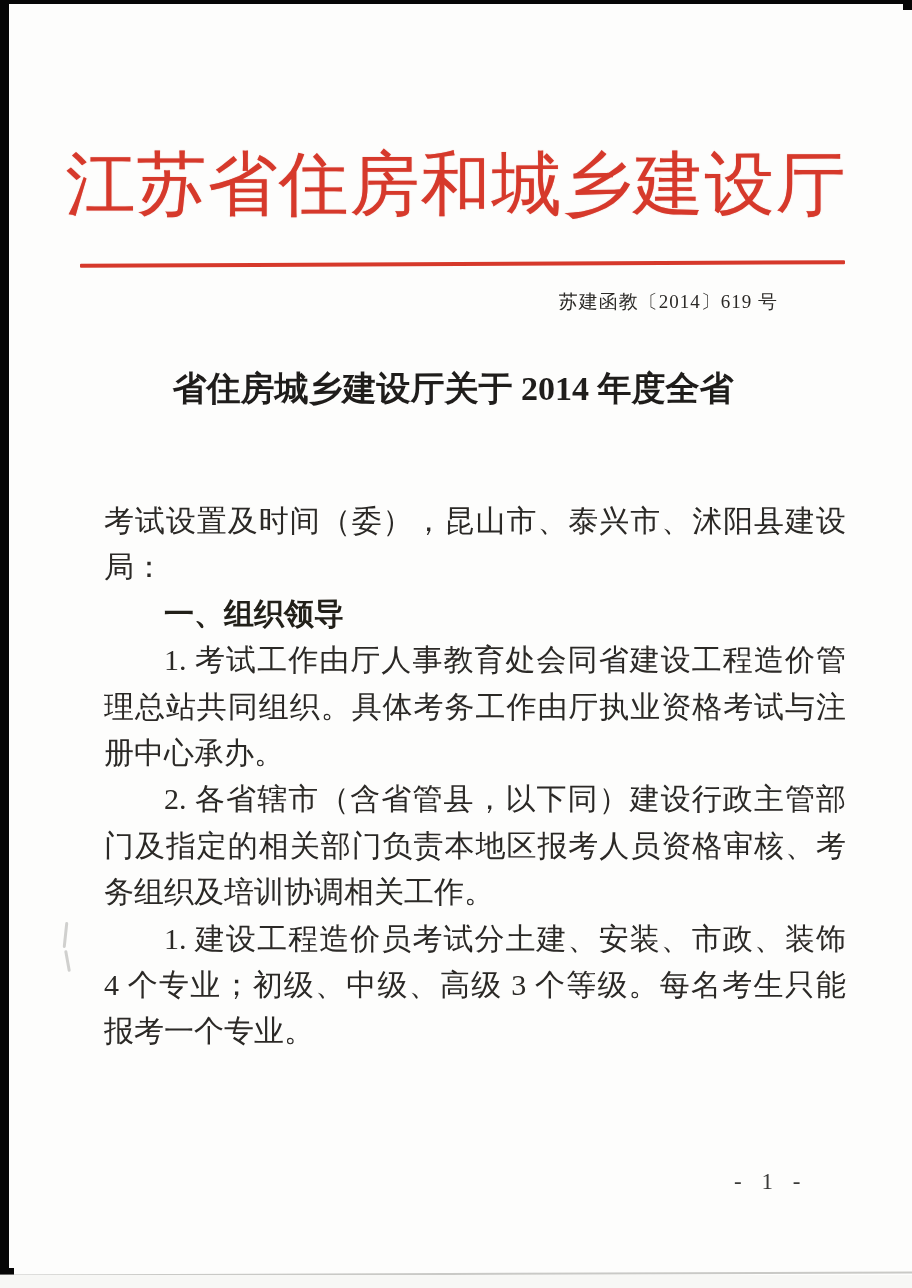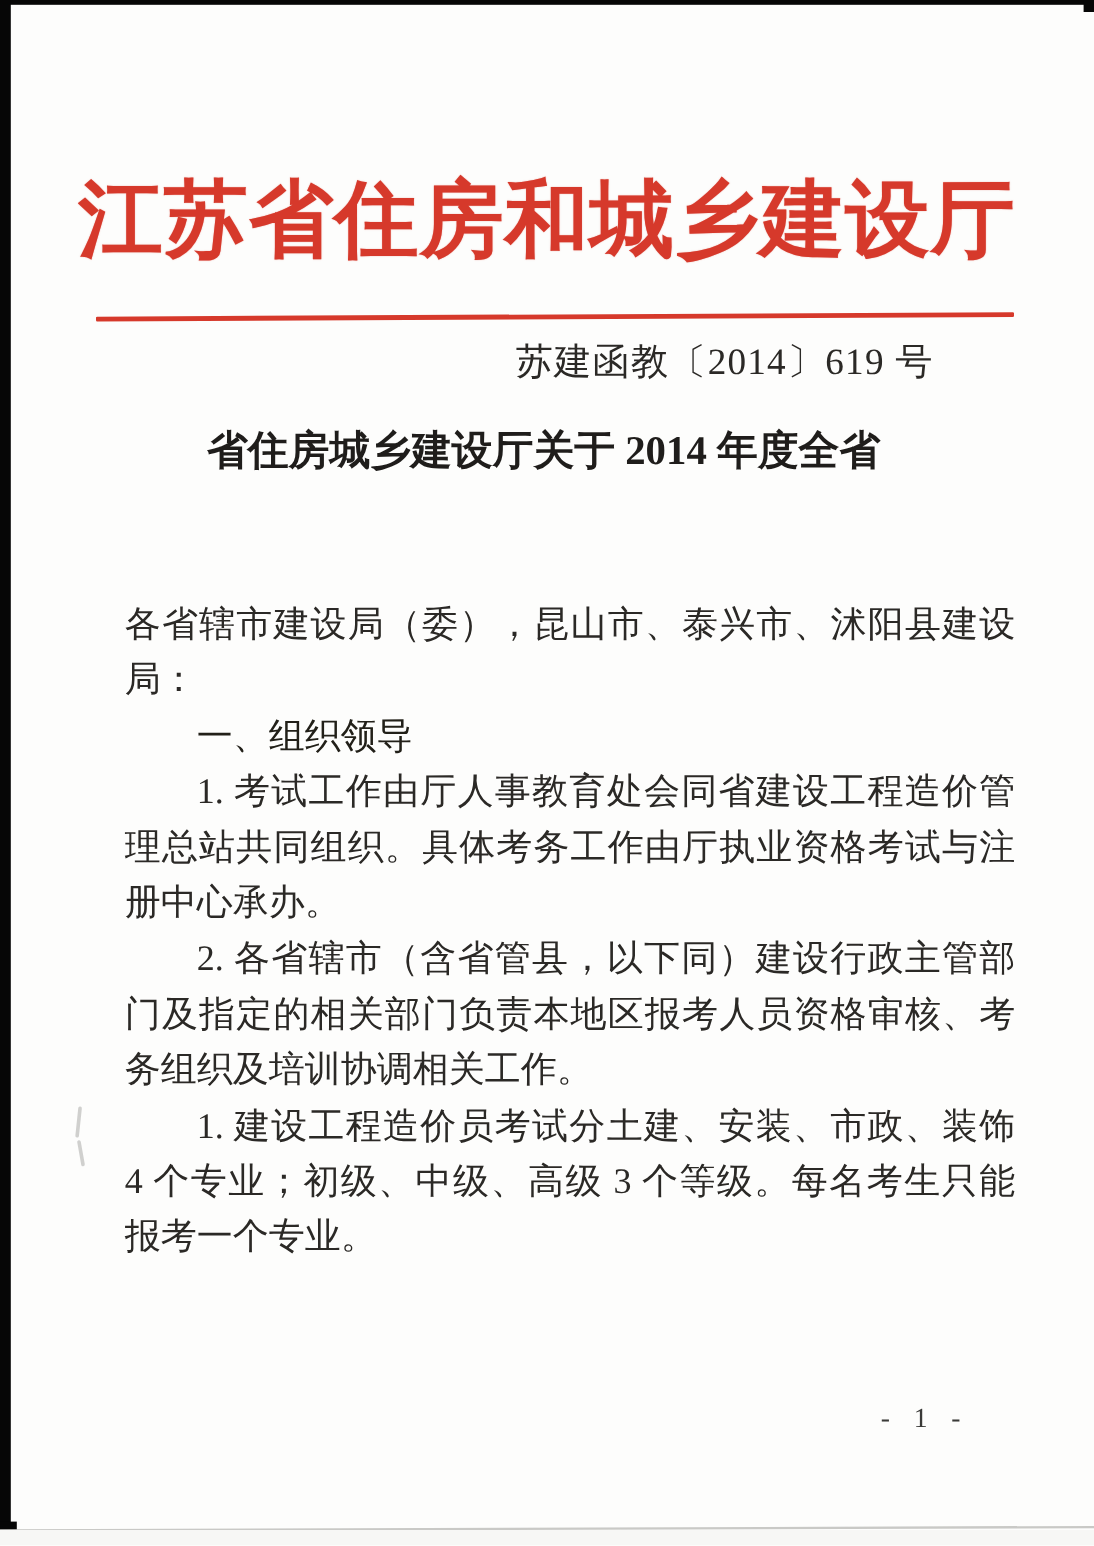--- a/index.html
+++ b/index.html
@@ -53,44 +53,44 @@
     width:3px;background:#9a9a96;opacity:.45;border-radius:2px;
   }
   .margin-artifact.a1{left:64px;top:922px;height:26px;transform:rotate(6deg);}
   .margin-artifact.a2{left:66px;top:950px;height:22px;transform:rotate(-10deg);}
 
   
   .letterhead{
     position:absolute;top:143px;left:0;right:0;
     text-align:center;
     font-size:70px;line-height:84px;
-    font-weight:bold;
+    font-weight:normal;
     letter-spacing:1px;
     color:var(--accent-red);
     font-family:"Liberation Serif","DejaVu Serif",serif;
     white-space:nowrap;
     text-shadow:0 0 1px rgba(214,57,43,.55);
   }
   .red-divider{
     position:absolute;top:262px;left:80px;width:765px;height:4px;
     background:var(--accent-red);
     transform:rotate(-0.28deg);
     border-radius:1px;
   }
   .doc-number{
     position:absolute;top:284px;right:134px;
-    font-size:31px;line-height:36px;
+    font-size:19px;line-height:36px;
     letter-spacing:1px;
     white-space:nowrap;
   }
 
   
   .doc-title{
     position:absolute;top:352px;left:0;right:6px;
-    margin:0;
+    margin:12px;
     text-align:center;
     font-size:34px;line-height:49px;
     font-weight:bold;
     color:#1f1d1b;
     font-family:"Liberation Serif","DejaVu Serif",serif;
   }
   .doc-title span{display:block;white-space:nowrap;}
 
   
   .body-block{
@@ -99,21 +99,21 @@
     color:var(--ink);
   }
   .body-block p{
     margin:0;
     text-align:justify;
     text-align-last:left;
   }
   .body-block p.indent{text-indent:2em;}
   .body-block p.heading{
     font-family:"Liberation Sans","DejaVu Sans",sans-serif;
-    font-weight:400;
+    font-weight:700;
     color:#222019;
   }
 
   .page-number{
     position:absolute;top:1169px;left:734px;
     font-size:23px;
     letter-spacing:3px;
     word-spacing:8px;
     color:#3a3a38;
     white-space:nowrap;
@@ -137,21 +137,21 @@
 
   <div class="red-divider"></div>
 
   <div class="doc-number">苏建函教〔2014〕619 号</div>
 
   <h1 class="doc-title">
     <span>省住房城乡建设厅关于 2014 年度全省</span>
   </h1>
 
   <div class="body-block">
-      <p class="">各省辖市建设局（委），昆山市、泰兴市、沭阳县建设局：</p>
+      <p class="">考试设置及时间（委），昆山市、泰兴市、沭阳县建设局：</p>
       <p class="heading indent">一、组织领导</p>
       <p class="indent">1. 考试工作由厅人事教育处会同省建设工程造价管理总站共同组织。具体考务工作由厅执业资格考试与注册中心承办。</p>
       <p class="indent">2. 各省辖市（含省管县，以下同）建设行政主管部门及指定的相关部门负责本地区报考人员资格审核、考务组织及培训协调相关工作。</p>
       <p class="indent">1. 建设工程造价员考试分土建、安装、市政、装饰 4 个专业；初级、中级、高级 3 个等级。每名考生只能报考一个专业。</p>
     </div>
 
   <div class="page-number">- 1 -</div>
 
 </div>
 

